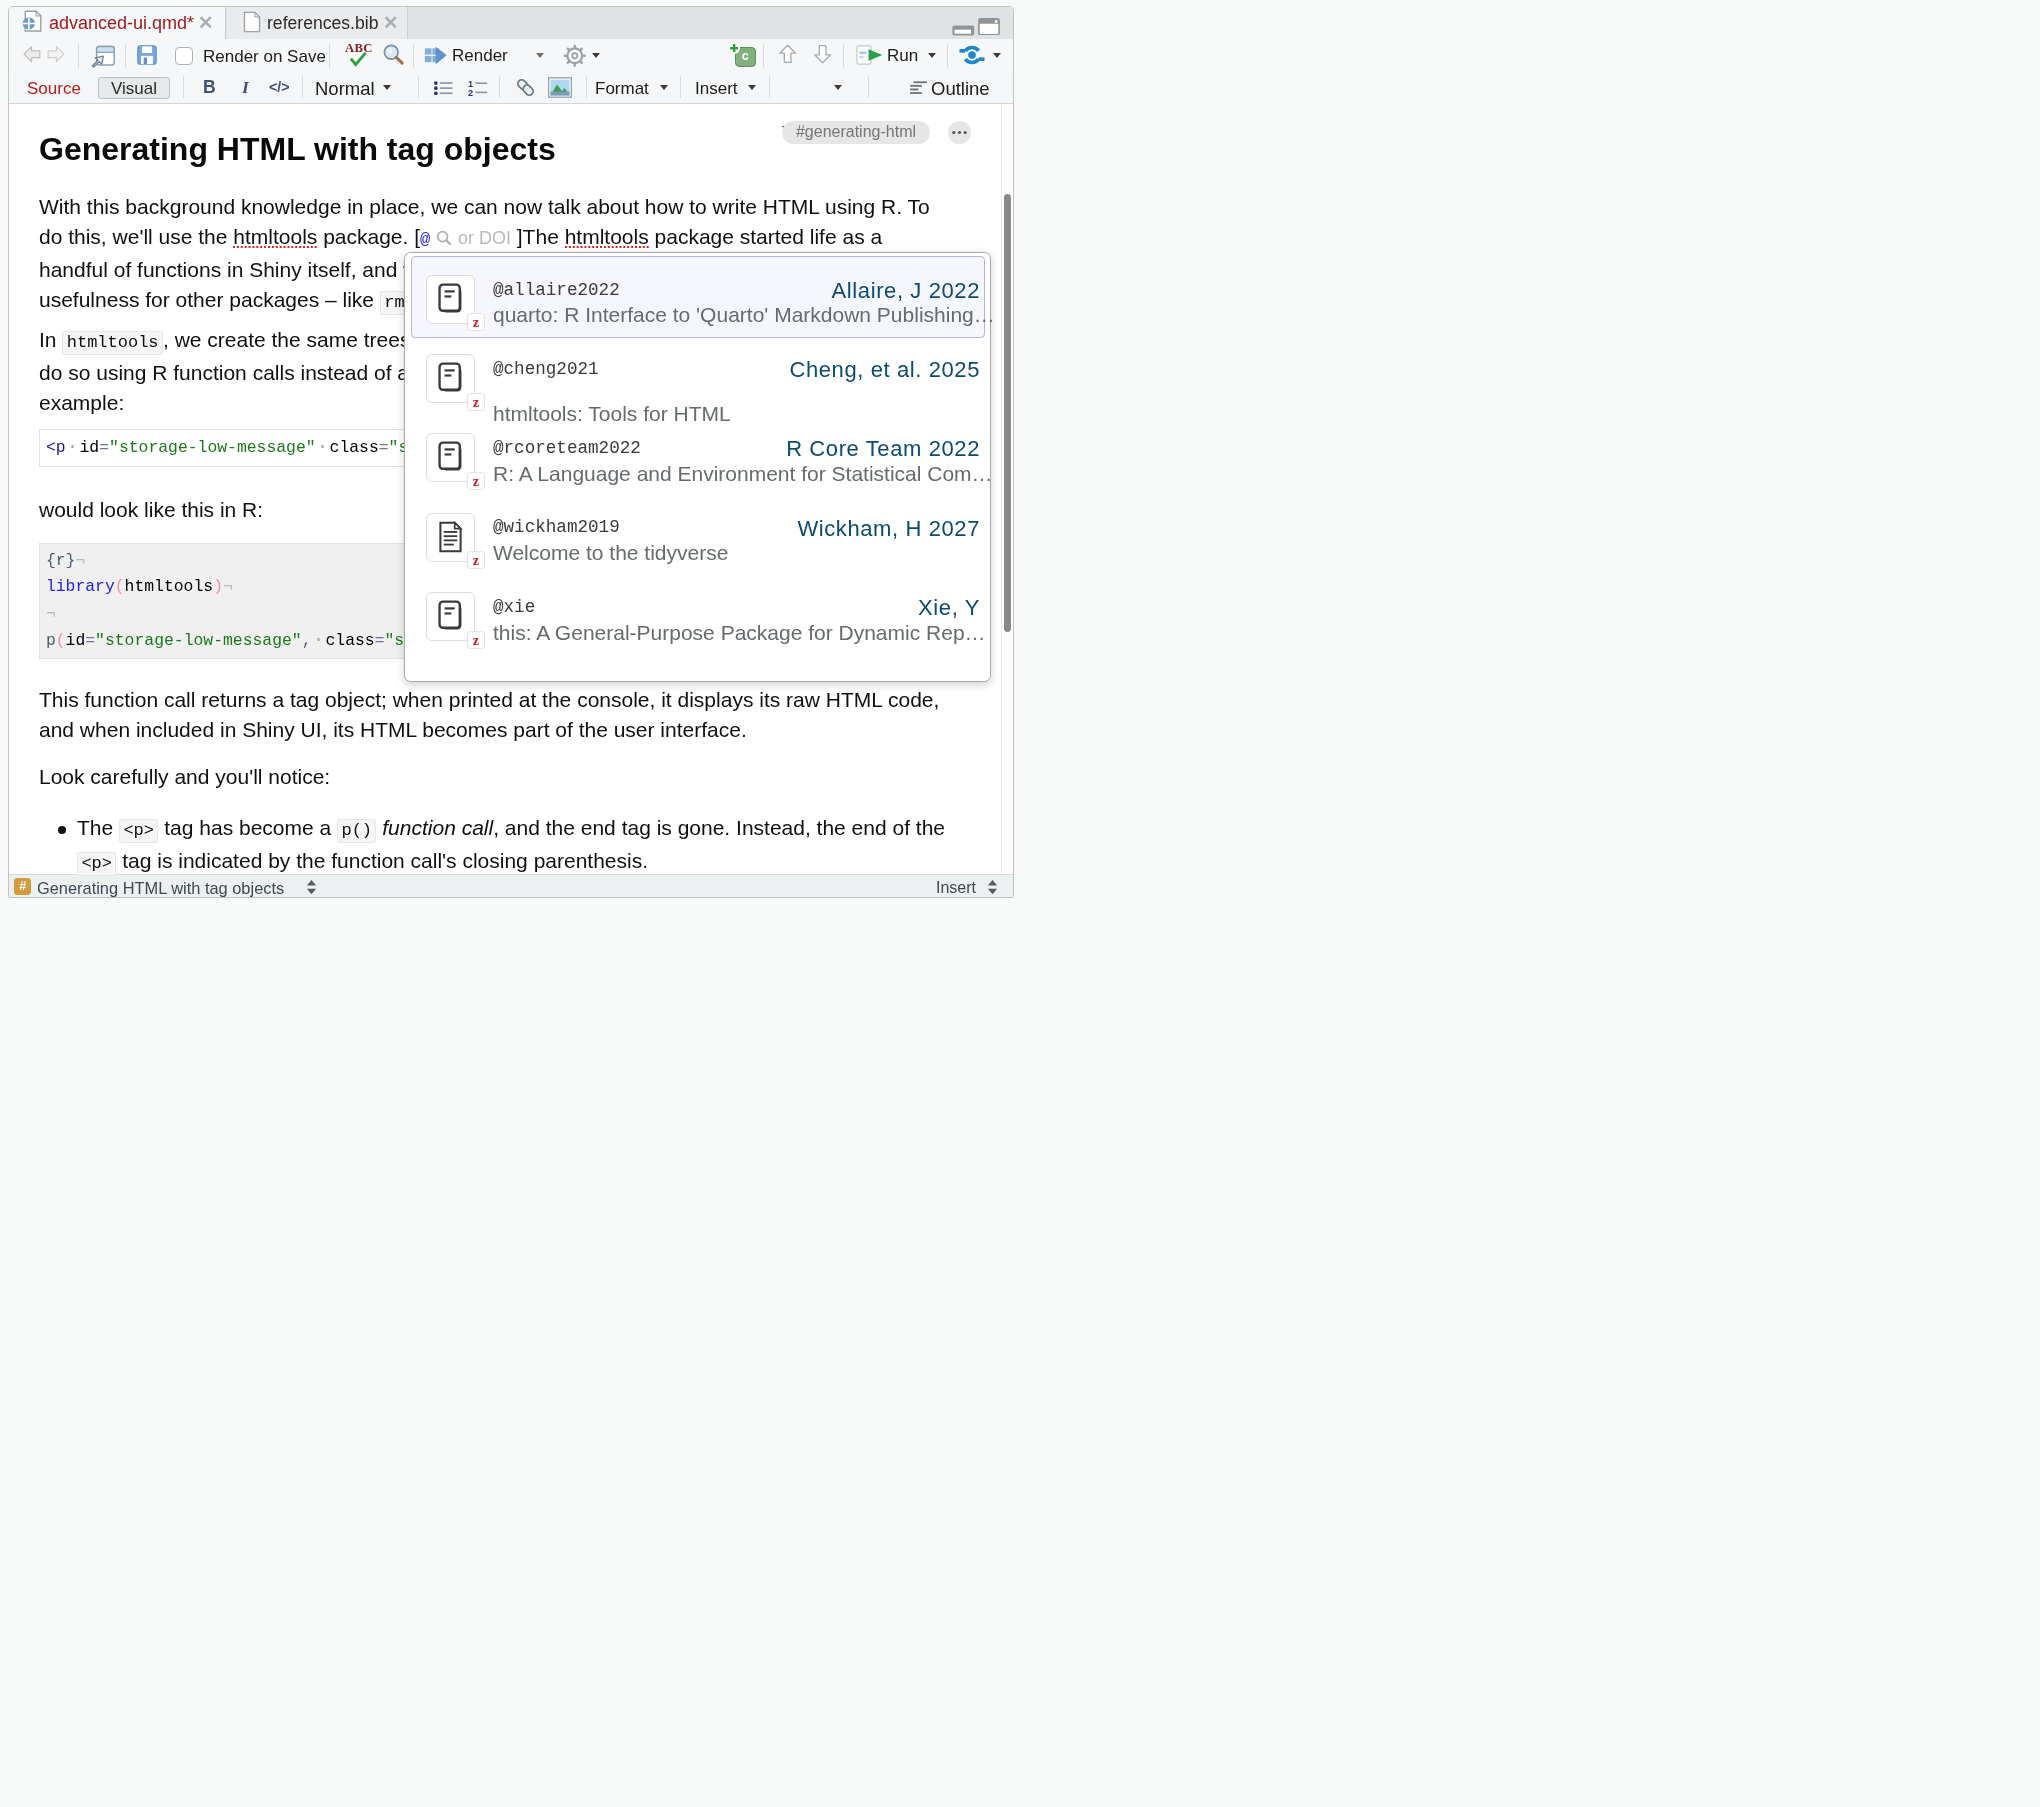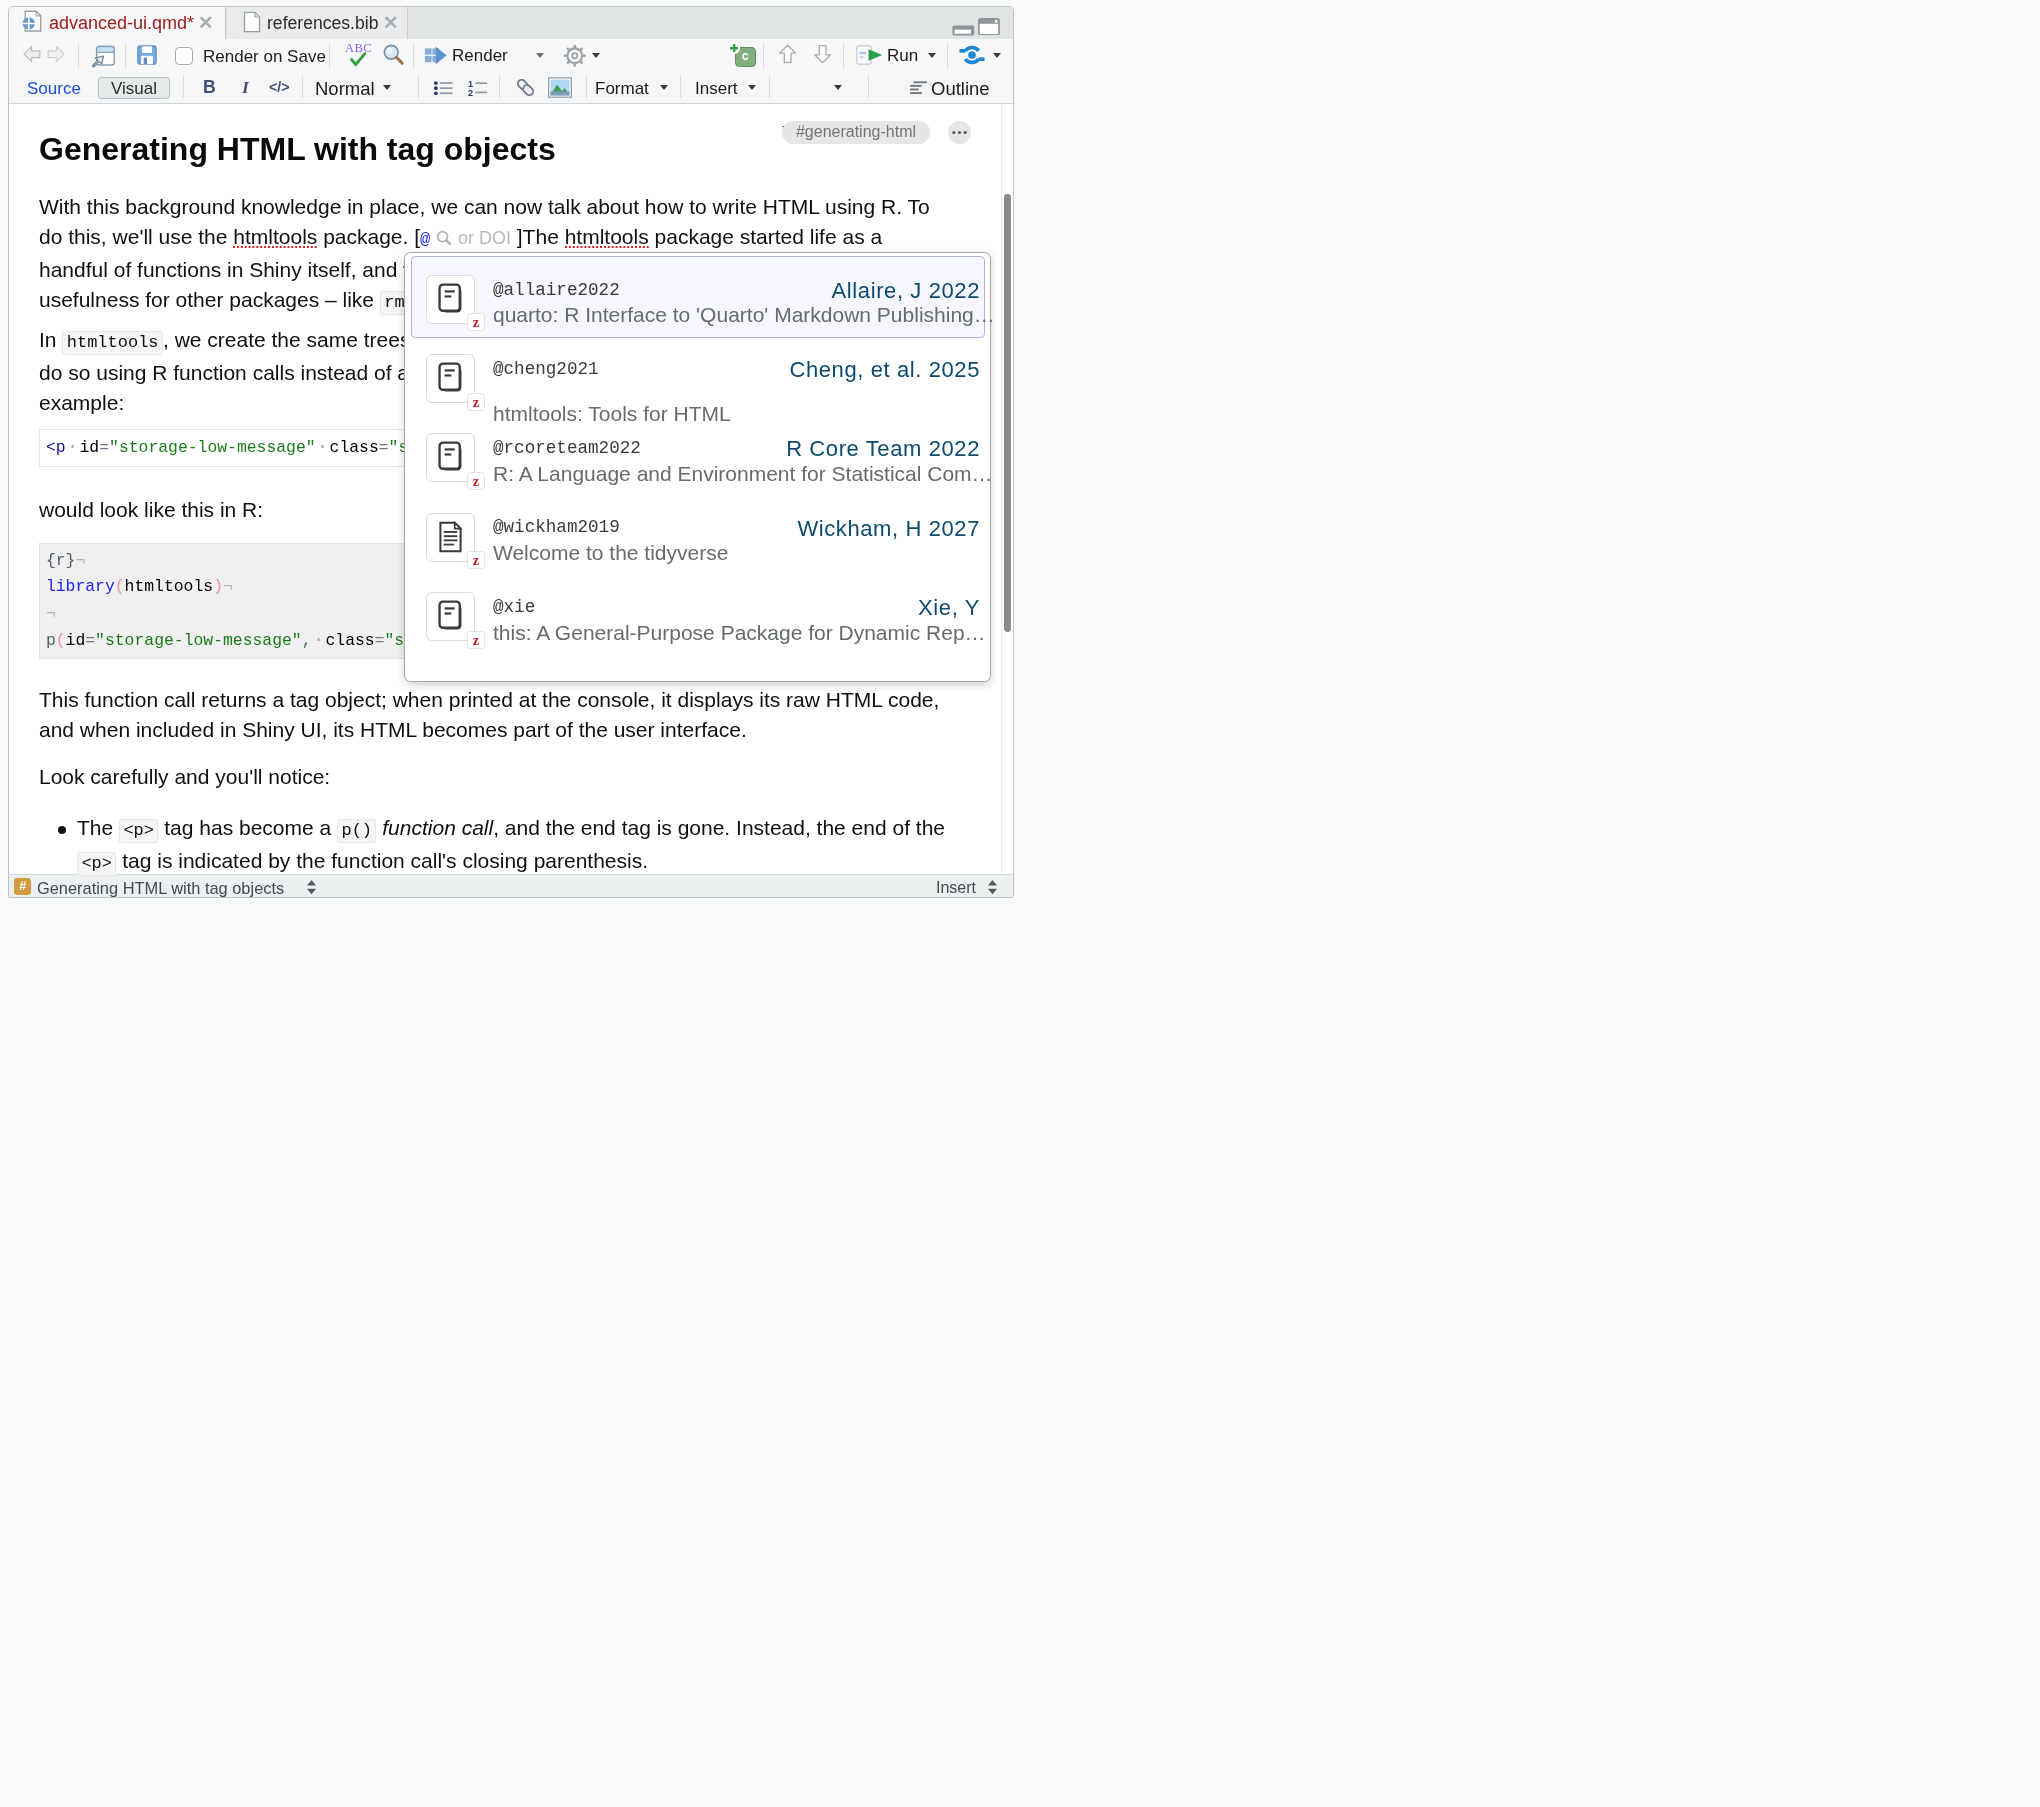--- a/index.html
+++ b/index.html
@@ -86,21 +86,21 @@
 <div class="sep" style="left:125px;top:44px;height:23.5px;"></div>
 <svg class="abs" style="left:137px;top:45px;" width="20" height="20" viewBox="0 0 24 24">
     <rect x="1" y="1" width="22" height="22" rx="3" fill="#77a9dc" stroke="#5c90c6" stroke-width="1.4"></rect>
     <rect x="6" y="1.6" width="12" height="8" fill="#fff"></rect>
     <rect x="5" y="13" width="14" height="10" fill="#fff"></rect>
     <rect x="8" y="15" width="4" height="8" fill="#5c90c6"></rect>
   </svg>
 <div class="abs" style="left:175px;top:47px;width:16px;height:16px;border:1.7px solid #a9adaf;border-radius:4.2px;background:#fff;"></div>
 <div class="tbtext" style="left:203px;top:47px;font-size:17px;">Render on Save</div>
 <div class="sep" style="left:329px;top:44px;height:23.5px;"></div>
-<div class="abs" style="left:345px;top:41px;font-size:12.6px;font-weight:normal;color:#8b5cf6;font-family:'Liberation Serif',serif;letter-spacing:0.4px;">ABC</div>
+<div class="abs" style="left:345px;top:41px;font-size:12.6px;font-weight:bold;color:#7f1d1d;font-family:'Liberation Serif',serif;letter-spacing:0.4px;">ABC</div>
 <svg class="abs" style="left:349px;top:52px;" width="18.5" height="15" viewBox="0 0 22 18">
     <path d="M3 9 L8 15 L19 2" fill="none" stroke="#2f9e3f" stroke-width="3.4" stroke-linecap="round"></path>
   </svg>
 <svg class="abs" style="left:382px;top:43px;" width="23.5" height="23.5" viewBox="0 0 28 28">
     <circle cx="11" cy="11" r="8.2" fill="#d6e8f4" stroke="#7d8fa0" stroke-width="2"></circle>
     <circle cx="9" cy="9" r="3.4" fill="#eef6fb"></circle>
     <line x1="17" y1="17" x2="24" y2="24" stroke="#9b7350" stroke-width="3.6" stroke-linecap="round"></line>
   </svg>
 <div class="sep" style="left:413px;top:44px;height:23.5px;"></div>
 <svg class="abs" style="left:424px;top:45px;" width="23.5" height="21" viewBox="0 0 28 25">
@@ -150,21 +150,21 @@
 <div class="sep" style="left:947px;top:44px;height:23.5px;"></div>
 <svg class="abs" style="left:959px;top:45px;" width="26" height="20" viewBox="0 0 31 24">
     <circle cx="15.5" cy="12" r="4.6" fill="#1e88d2"></circle>
     <path d="M7.5 7 A 10 10 0 0 1 23.5 7" fill="none" stroke="#1e88d2" stroke-width="4.4"></path>
     <path d="M23.5 17 A 10 10 0 0 1 7.5 17" fill="none" stroke="#1e88d2" stroke-width="4.4"></path>
     <rect x="0.5" y="4.8" width="7" height="4.4" fill="#1e88d2"></rect>
     <rect x="23.5" y="14.8" width="7" height="4.4" fill="#1e88d2"></rect>
   </svg>
 <div class="caret" style="left:993px;top:53px;"></div>
 
-<div class="tbtext" style="left:27px;top:79px;color:#1d4ed8;">Source</div>
+<div class="tbtext" style="left:27px;top:79px;color:#b91c1c;">Source</div>
 <div class="abs" style="left:98px;top:77px;width:70px;height:20px;background:#e6e9ea;border:0.8px solid #b9bec0;border-radius:3.4px;"></div>
 <div class="tbtext" style="left:111px;top:79px;color:#2b2b2b;">Visual</div>
 <div class="sep" style="left:183px;top:76px;height:22px;"></div>
 <div class="abs" style="left:203px;top:77px;font-size:17.6px;font-weight:bold;color:#404f76;">B</div>
 <div class="abs" style="left:242px;top:77px;font-size:17.6px;font-style:italic;font-family:'Liberation Serif',serif;color:#404f76;font-weight:bold;">I</div>
 <div class="abs" style="left:269px;top:79px;font-size:14.3px;font-weight:bold;color:#404f76;">&lt;/&gt;</div>
 <div class="sep" style="left:302px;top:76px;height:22px;"></div>
 <div class="tbtext" style="left:315px;top:78px;font-size:18.5px;">Normal</div>
 <div class="caret" style="left:383px;top:85px;"></div>
 <div class="sep" style="left:418px;top:76px;height:22px;"></div>

